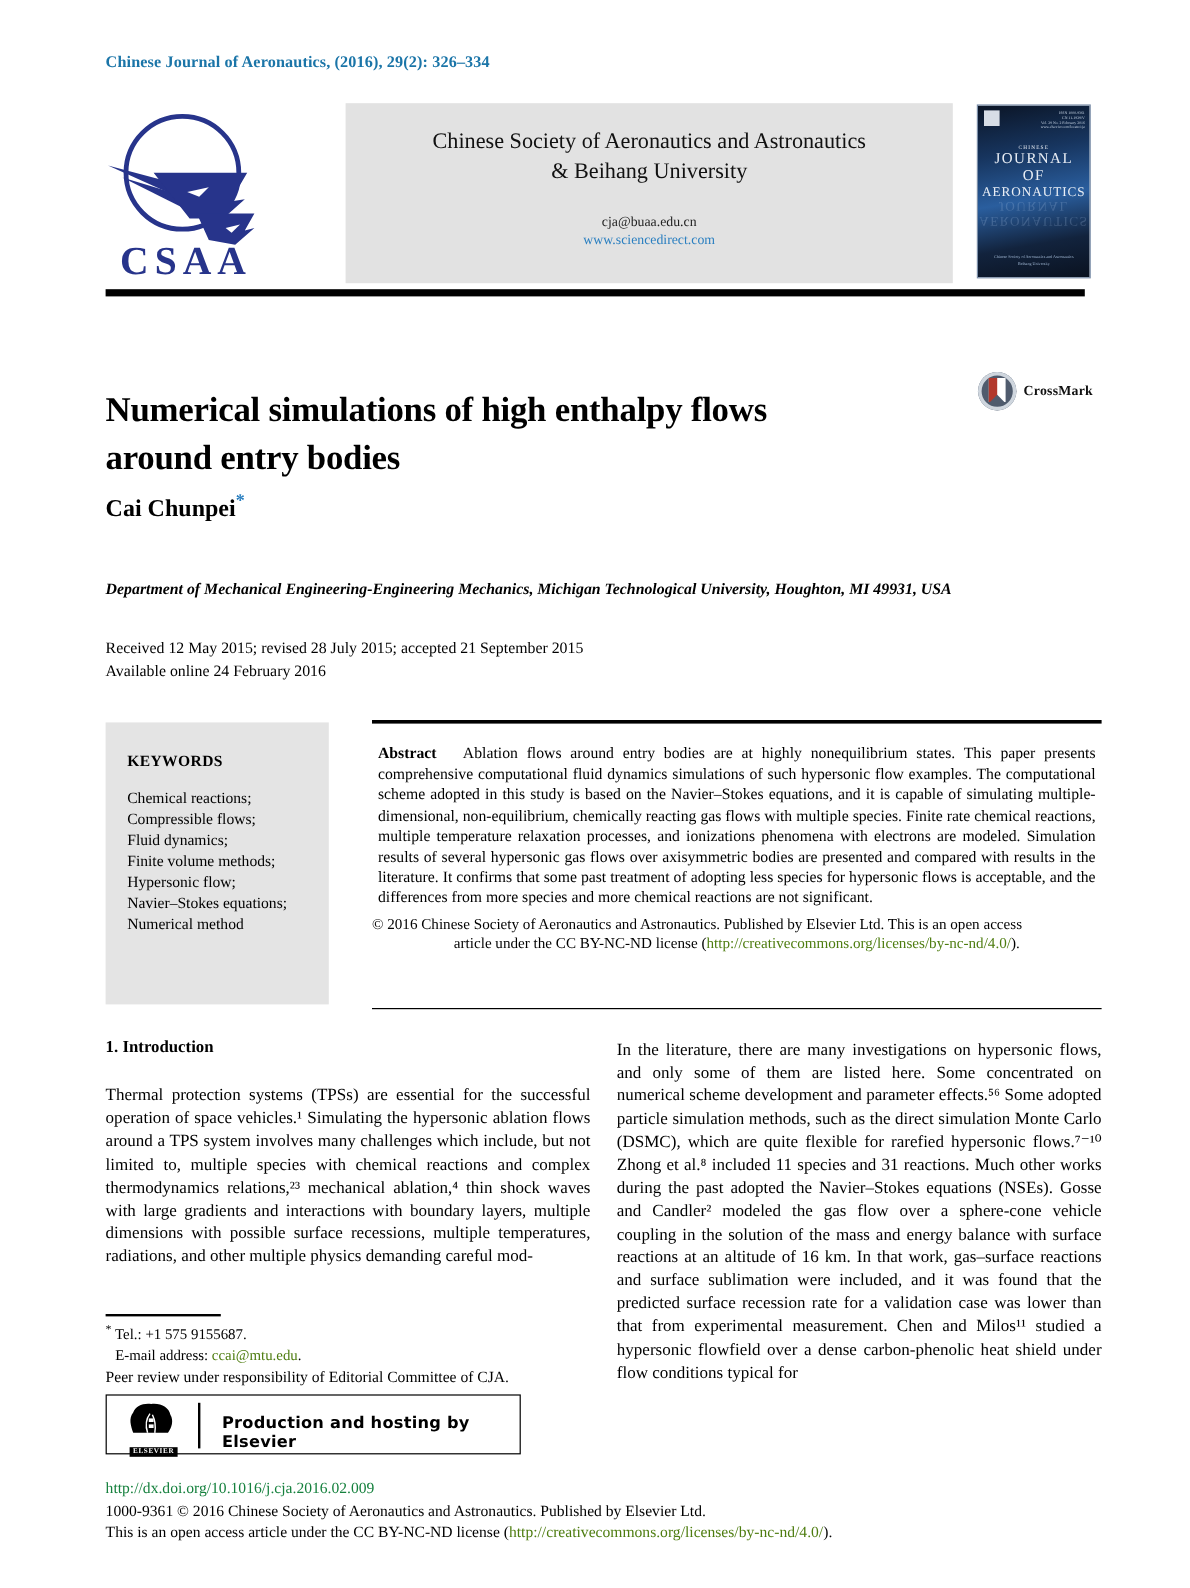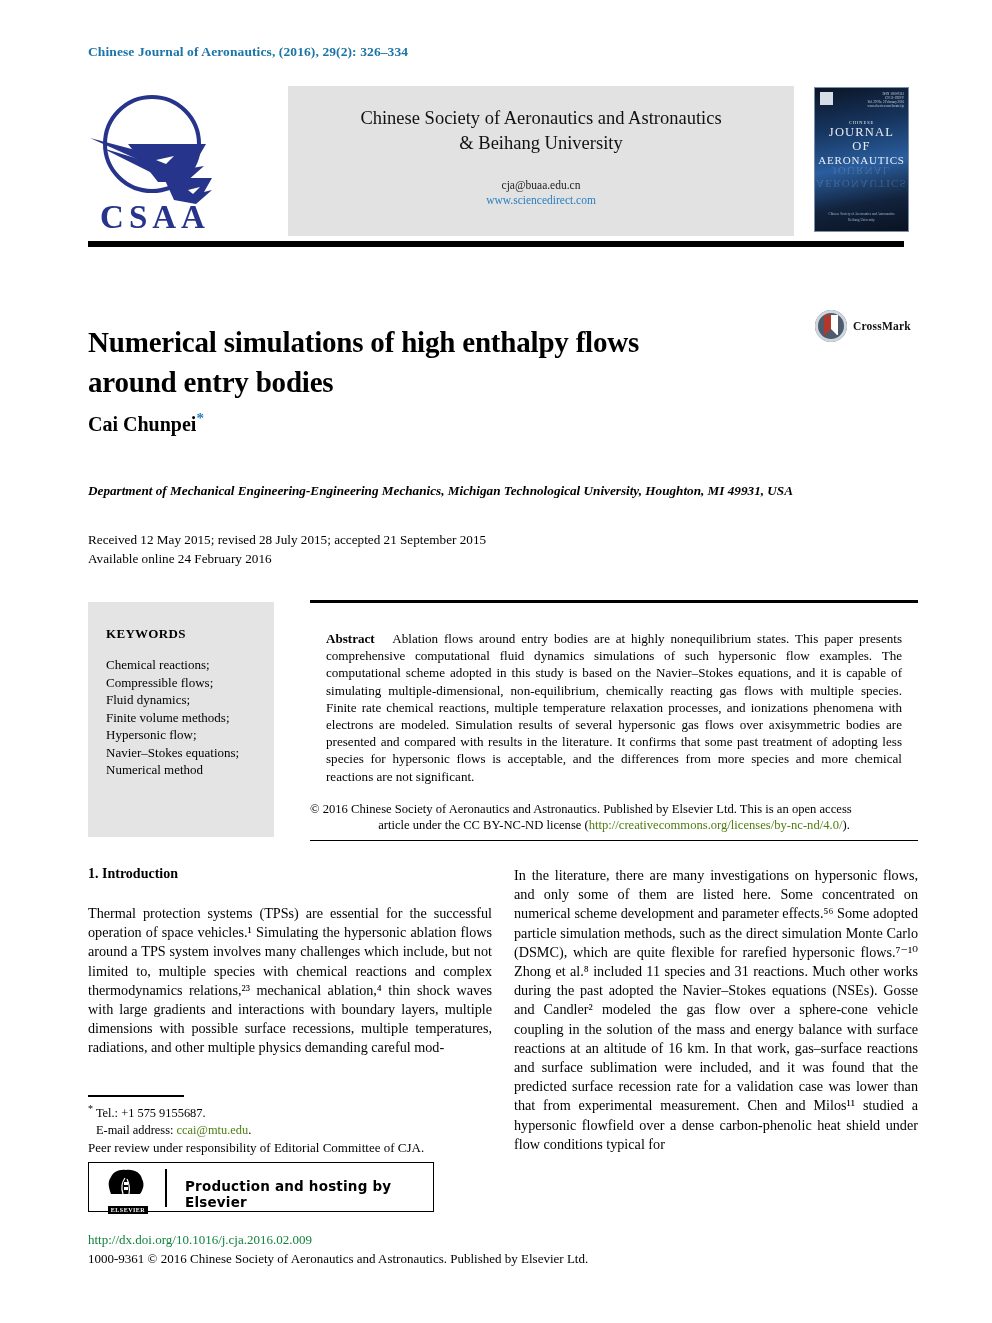--- a/index.html
+++ b/index.html
@@ -447,21 +447,21 @@
       <li>Compressible flows;</li>
       <li>Fluid dynamics;</li>
       <li>Finite volume methods;</li>
       <li>Hypersonic flow;</li>
       <li>Navier–Stokes equations;</li>
       <li>Numerical method</li>
     </ul>
   </div>
 
   <div class="abstract">
-    <p style="margin:16px;">
+    <p style="margin:5px;">
       <span class="lbl">Abstract</span>&nbsp;&nbsp;&nbsp;<span>Ablation flows around entry bodies are at highly nonequilibrium states. This paper presents comprehensive computational fluid dynamics simulations of such hypersonic flow examples. The computational scheme adopted in this study is based on the Navier–Stokes equations, and it is capable of simulating multiple-dimensional, non-equilibrium, chemically reacting gas flows with multiple species. Finite rate chemical reactions, multiple temperature relaxation processes, and ionizations phenomena with electrons are modeled. Simulation results of several hypersonic gas flows over axisymmetric bodies are presented and compared with results in the literature. It confirms that some past treatment of adopting less species for hypersonic flows is acceptable, and the differences from more species and more chemical reactions are not significant.</span>
     </p>
     <div class="abs-copy">
       <span class="first">© 2016 Chinese Society of Aeronautics and Astronautics. Published by Elsevier Ltd. This is an open access</span>
       <span>article under the CC BY-NC-ND license (</span><span class="lnk">http://creativecommons.org/licenses/by-nc-nd/4.0/</span><span>).</span>
     </div>
   </div>
 
   <div class="col-left">
     <h2 class="sec-h">1. Introduction</h2>
@@ -490,15 +490,16 @@
       </svg>
       <span class="els-word">ELSEVIER</span>
     </div>
     <div class="divider"></div>
     <div class="els-text">Production and hosting by Elsevier</div>
   </div>
 
   <div class="pfoot">
     <div class="doi">http://dx.doi.org/10.1016/j.cja.2016.02.009</div>
     <div>1000-9361 © 2016 Chinese Society of Aeronautics and Astronautics. Published by Elsevier Ltd.</div>
+    <div><span>This is an open access article under the CC BY-NC-ND license (</span><span class="lnk">http://creativecommons.org/licenses/by-nc-nd/4.0/</span><span>).</span></div>
   </div>
 
 </div>
 
 </body></html>

